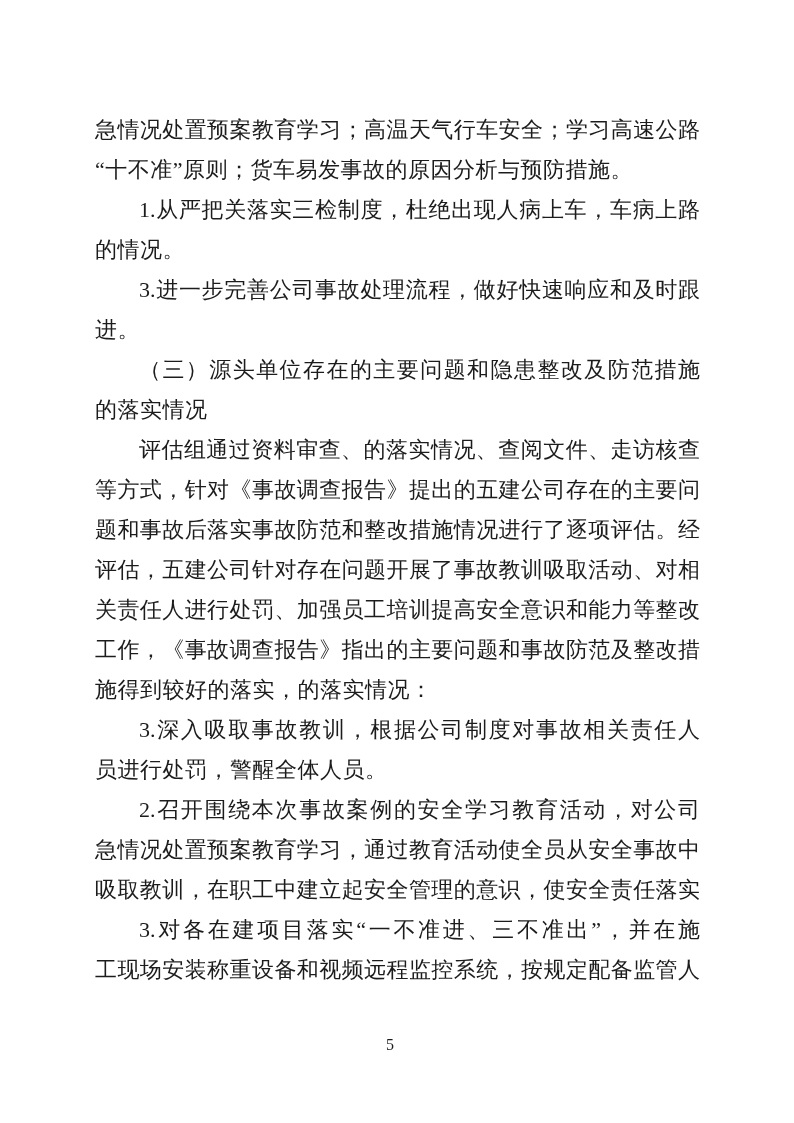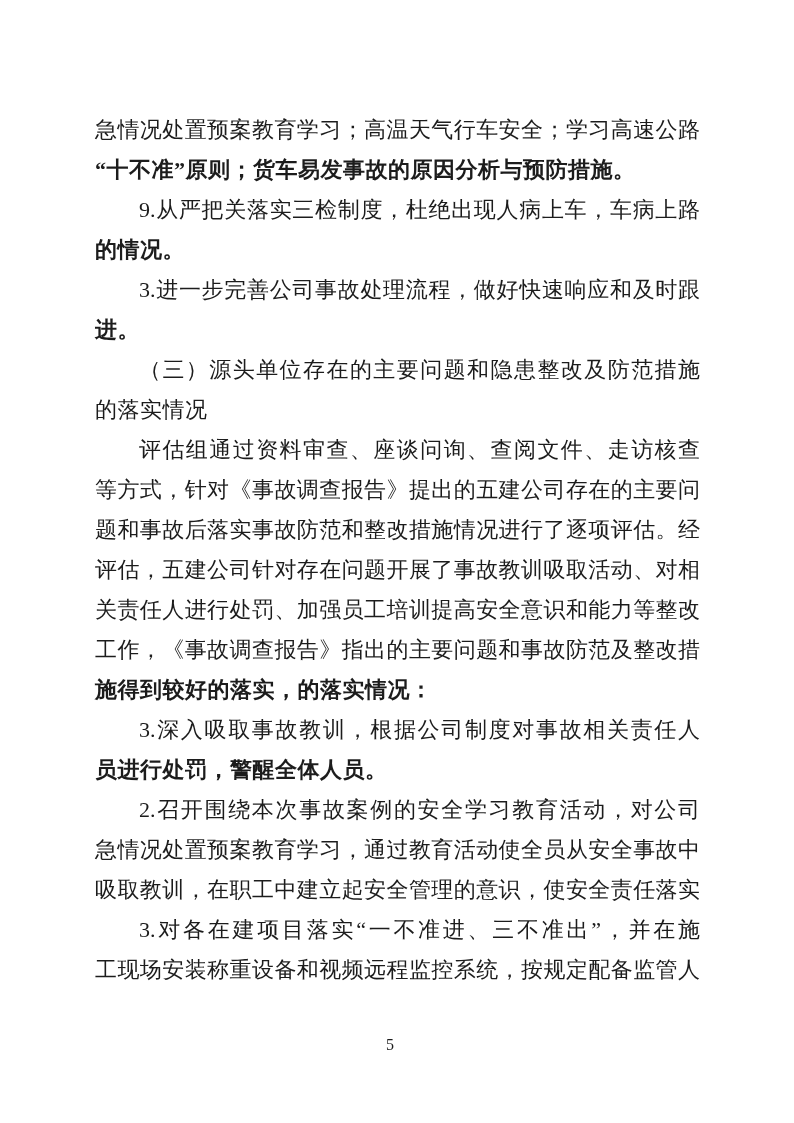--- a/index.html
+++ b/index.html
@@ -32,21 +32,20 @@
   
   .j {
     white-space: normal;
     text-align: justify;
     text-align-last: justify;
   }
   
   .l {
     text-align: left;
     letter-spacing: 0.5px;
-    font-weight: bold;
   }
   
   .ind {
     padding-left: 44px;
   }
   .bold {
     font-weight: normal;
   }
   .footer {
     position: absolute;
@@ -59,27 +58,27 @@
     color: #1c1c1c;
   }
 </style>
 </head>
 <body>
 
 <div class="page">
   <div class="textblock">
     <div class="line j">急情况处置预案教育学习；高温天气行车安全；学习高速公路</div>
     <div class="line l">“十不准”原则；货车易发事故的原因分析与预防措施。</div>
-    <div class="line j ind">9.从严把关落实三检制度，杜绝出现人病上车，车病上路</div>
+    <div class="line j ind">1.从严把关落实三检制度，杜绝出现人病上车，车病上路</div>
     <div class="line l">的情况。</div>
     <div class="line j ind">3.进一步完善公司事故处理流程，做好快速响应和及时跟</div>
     <div class="line l">进。</div>
     <div class="line j ind bold">（三）源头单位存在的主要问题和隐患整改及防范措施</div>
     <div class="line l bold">的落实情况</div>
-    <div class="line j ind">评估组通过资料审查、座谈问询、查阅文件、走访核查</div>
+    <div class="line j ind">评估组通过资料审查、的落实情况、查阅文件、走访核查</div>
     <div class="line j">等方式，针对《事故调查报告》提出的五建公司存在的主要问</div>
     <div class="line j">题和事故后落实事故防范和整改措施情况进行了逐项评估。经</div>
     <div class="line j">评估，五建公司针对存在问题开展了事故教训吸取活动、对相</div>
     <div class="line j">关责任人进行处罚、加强员工培训提高安全意识和能力等整改</div>
     <div class="line j">工作，《事故调查报告》指出的主要问题和事故防范及整改措</div>
     <div class="line l">施得到较好的落实，的落实情况：</div>
     <div class="line j ind">3.深入吸取事故教训，根据公司制度对事故相关责任人</div>
     <div class="line l">员进行处罚，警醒全体人员。</div>
     <div class="line j ind">2.召开围绕本次事故案例的安全学习教育活动，对公司</div>
     <div class="line j">急情况处置预案教育学习，通过教育活动使全员从安全事故中</div>

